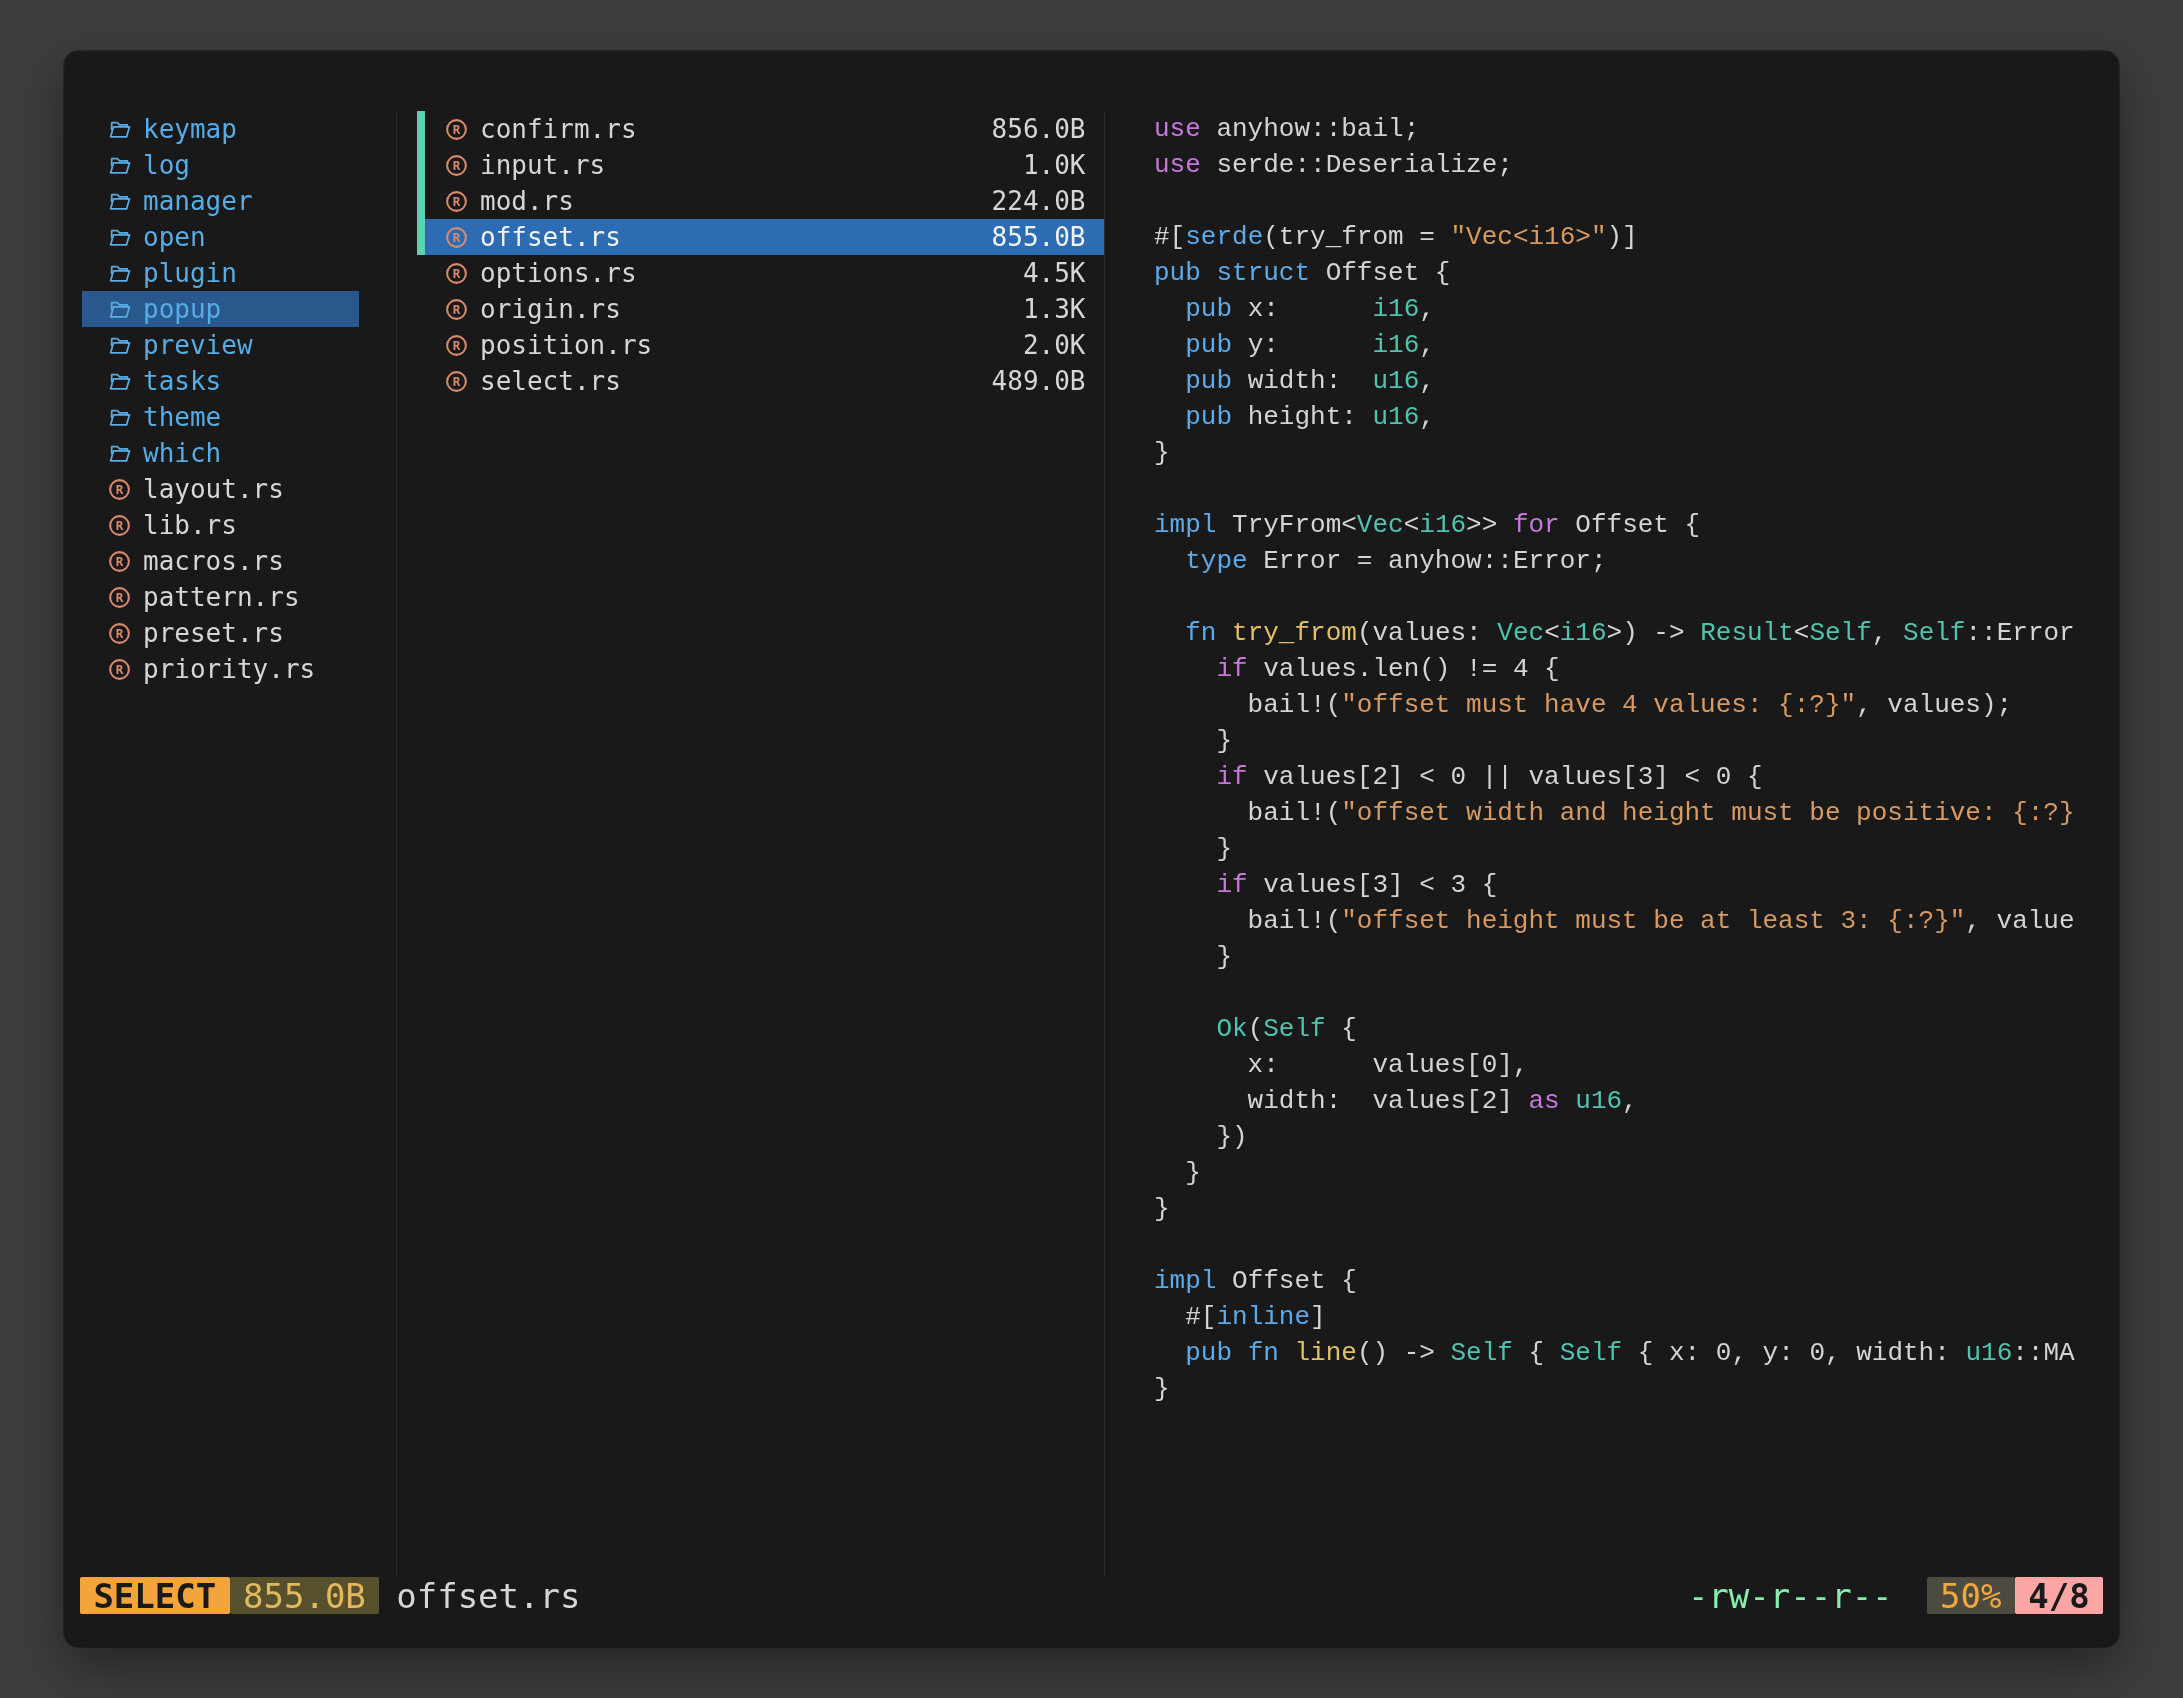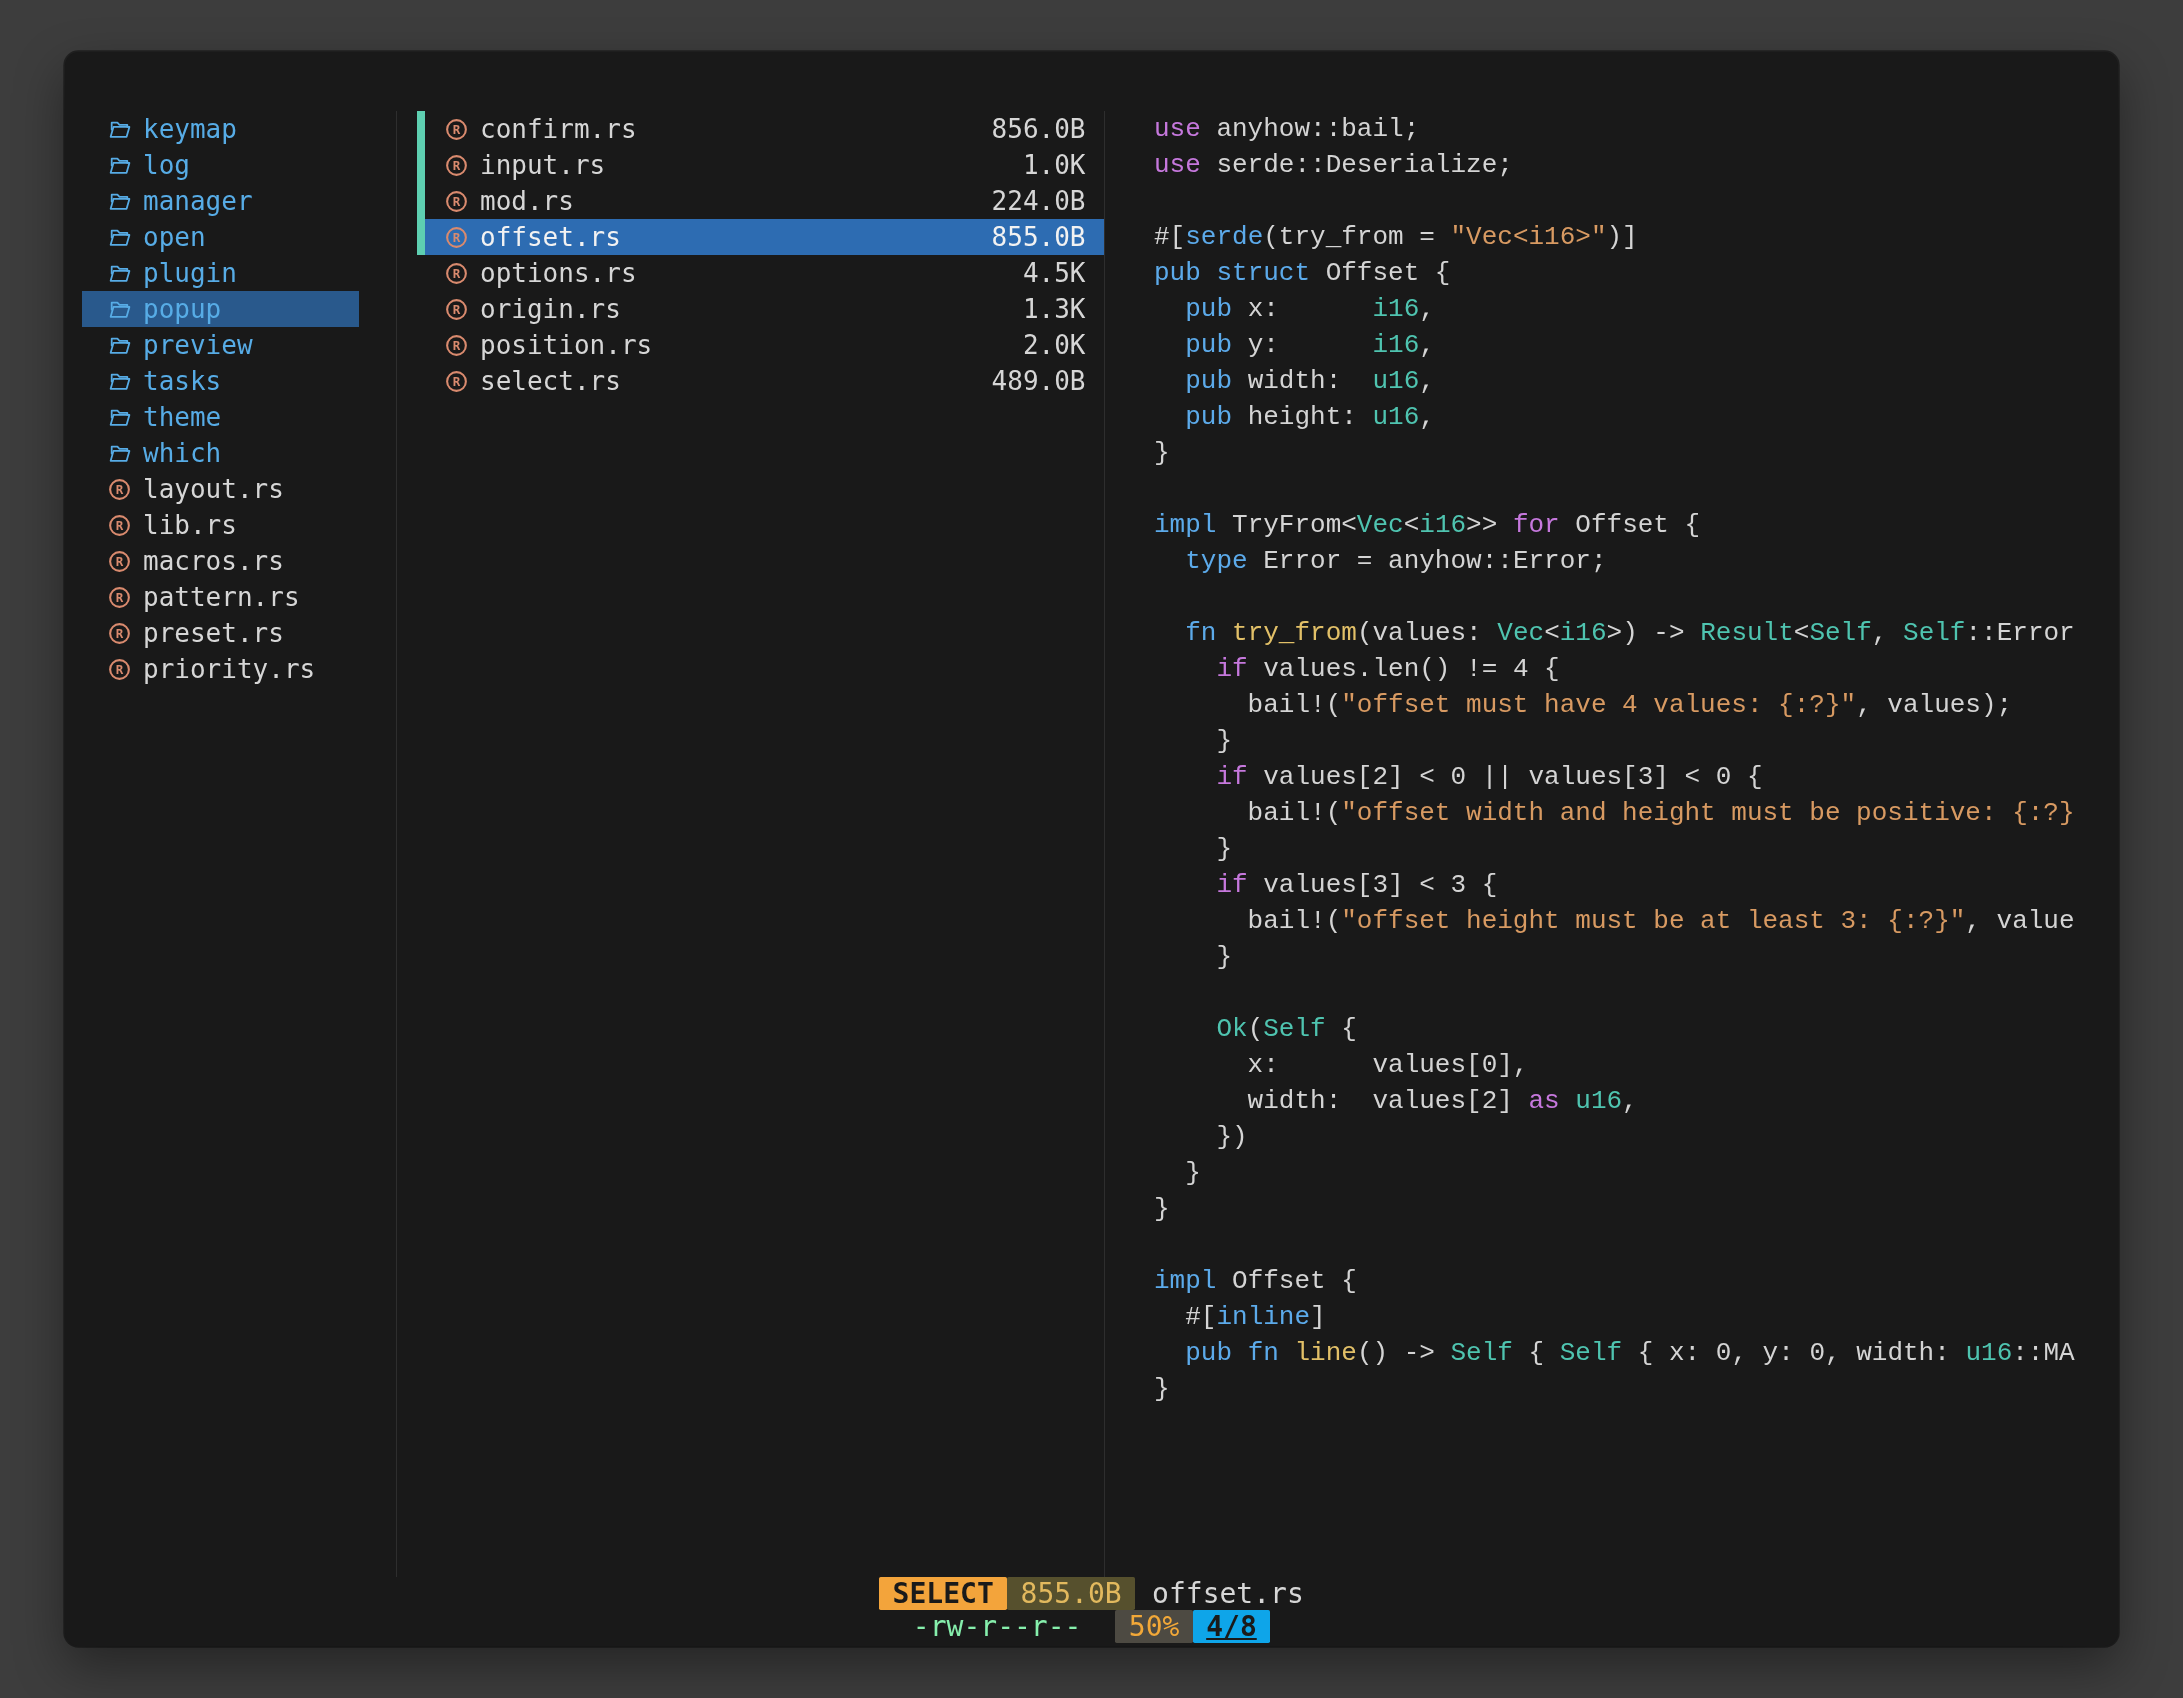--- a/index.html
+++ b/index.html
@@ -115,22 +115,21 @@
   .c-s { color: #d89a62; }
   .c-f { color: #e2c068; }
   .c-p { color: #d4d4d4; }
   
   .statusbar {
     height: 37px;
     margin: 0 15px 32px 15px;
     display: flex;
     align-items: center;
     justify-content: space-between;
-    font-size: 28px;
-    flex-direction: column;
+    font-size: 34px;
   }
   .status-left, .status-right {
     display: flex;
     align-items: center;
     height: 100%;
   }
   .chip {
     height: 100%;
     display: inline-flex;
     align-items: center;
@@ -152,24 +151,23 @@
   }
   .perms {
     color: #86efac;
     margin-right: 34px;
   }
   .chip.percent {
     background: #4d4a42;
     color: #f2a838;
   }
   .chip.position {
-    background: #0ea5e9;
+    background: #fca5a5;
     color: #1a1a1a;
     font-weight: bold;
-    text-decoration: underline;
   }
 </style>
 </head>
 <body>
 
 <div class="desktop">
   <div class="window">
     <div class="panes">
       <aside class="pane sidebar" id="sidebar">
           <div class="row side-row dir"><span class="icon folder-icon"><svg viewBox="0 0 24 24" fill="none" stroke="currentColor" stroke-width="1.7" stroke-linejoin="round" stroke-linecap="round">

